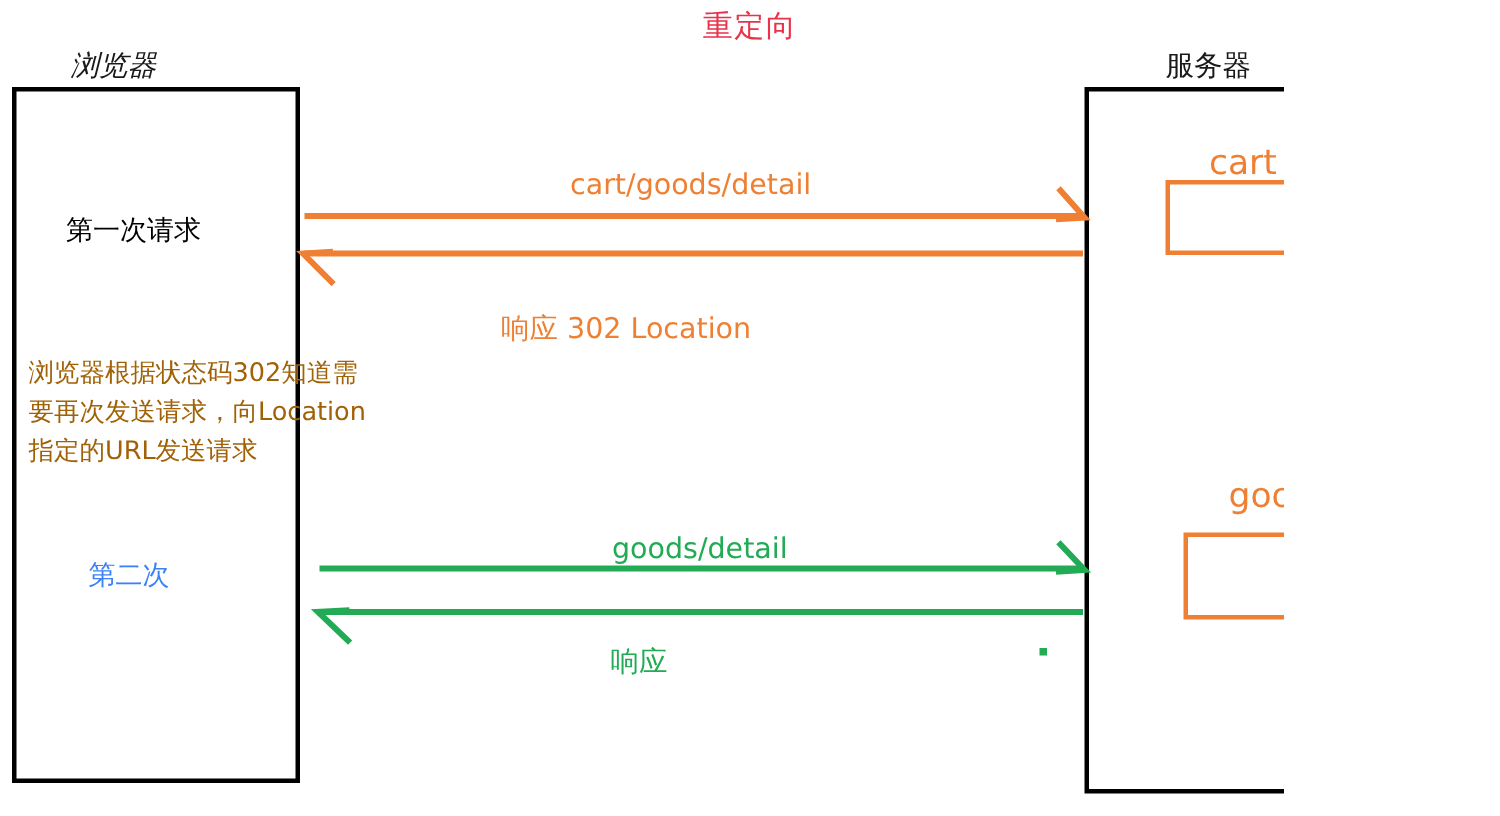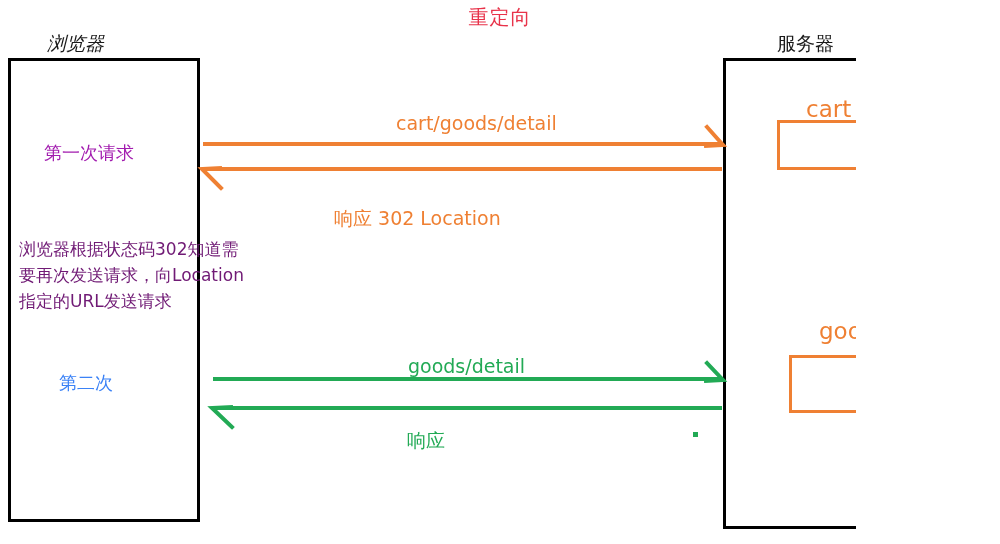--- a/index.html
+++ b/index.html
@@ -74,40 +74,40 @@
     color: #ef8033;
     white-space: nowrap;
   }
 
   
   .browser-note {
     position: absolute;
     font-size: 18px;
     white-space: nowrap;
   }
-  .note-first  { left: 44px; top: 141px; color: #a21caf; }
+  .note-first  { left: 44px; top: 141px; color: #000000; }
   .note-second { left: 59px; top: 371px; color: #3b82f6; }
 
   .redirect-explain {
     position: absolute;
     left: 19px;
     top: 236px;
     width: 226px;
     font-size: 17px;
     line-height: 26px;
-    color: #701a75;
+    color: #a16207;
   }
 
   
   .msg-label {
     position: absolute;
     font-size: 19px;
     white-space: nowrap;
   }
-  .label-req1  { left: 396px; top: 112px; color: #ef8033; }
+  .label-req1  { left: 380px; top: 112px; color: #ef8033; }
   .label-res1  { left: 334px; top: 186px; color: #ef8033; margin-top: 20px; }
   .label-req2  { left: 392px; top: 355px; color: #22aa55; margin-left: 16px; }
   .label-res2  { left: 407px; top: 428px; color: #22aa55; }
 
   .arrow-svg {
     position: absolute;
     left: 0;
     top: 0;
     width: 1000px;
     height: 544px;

